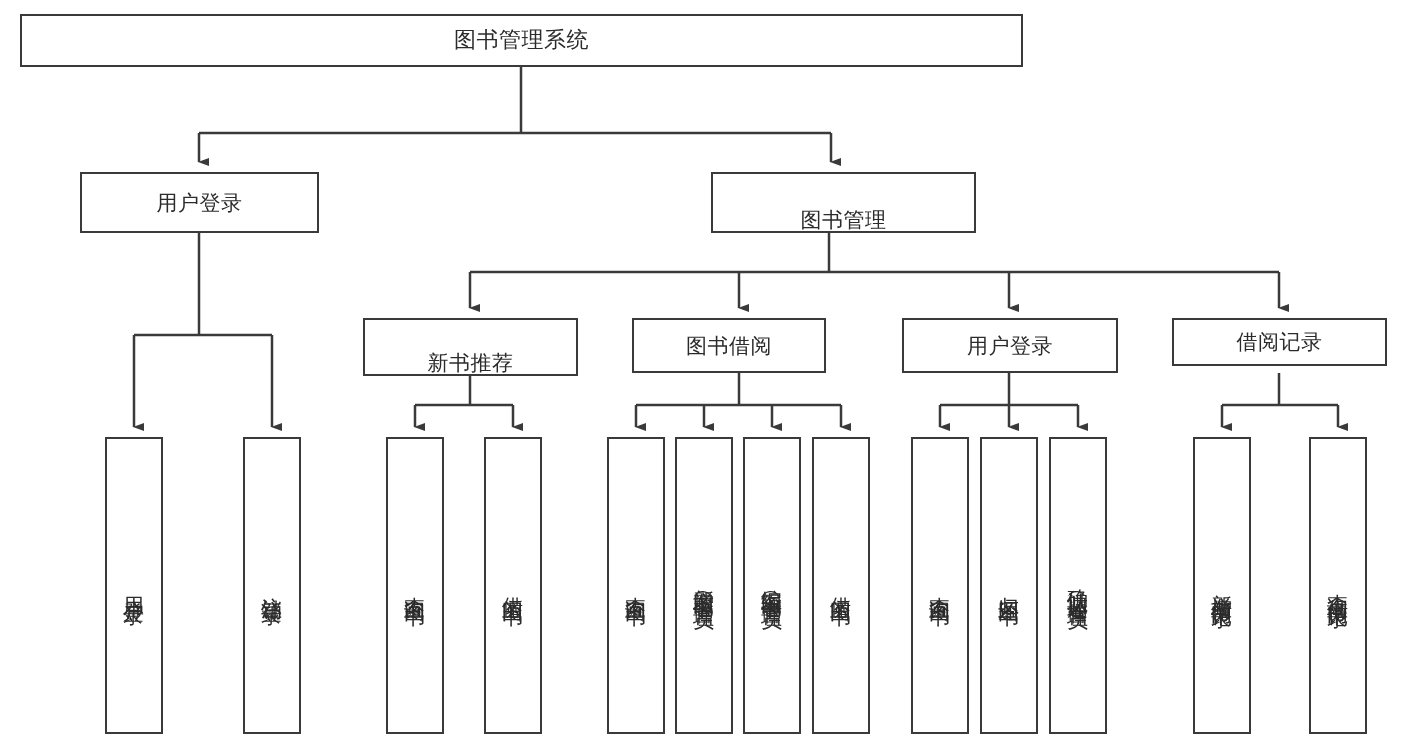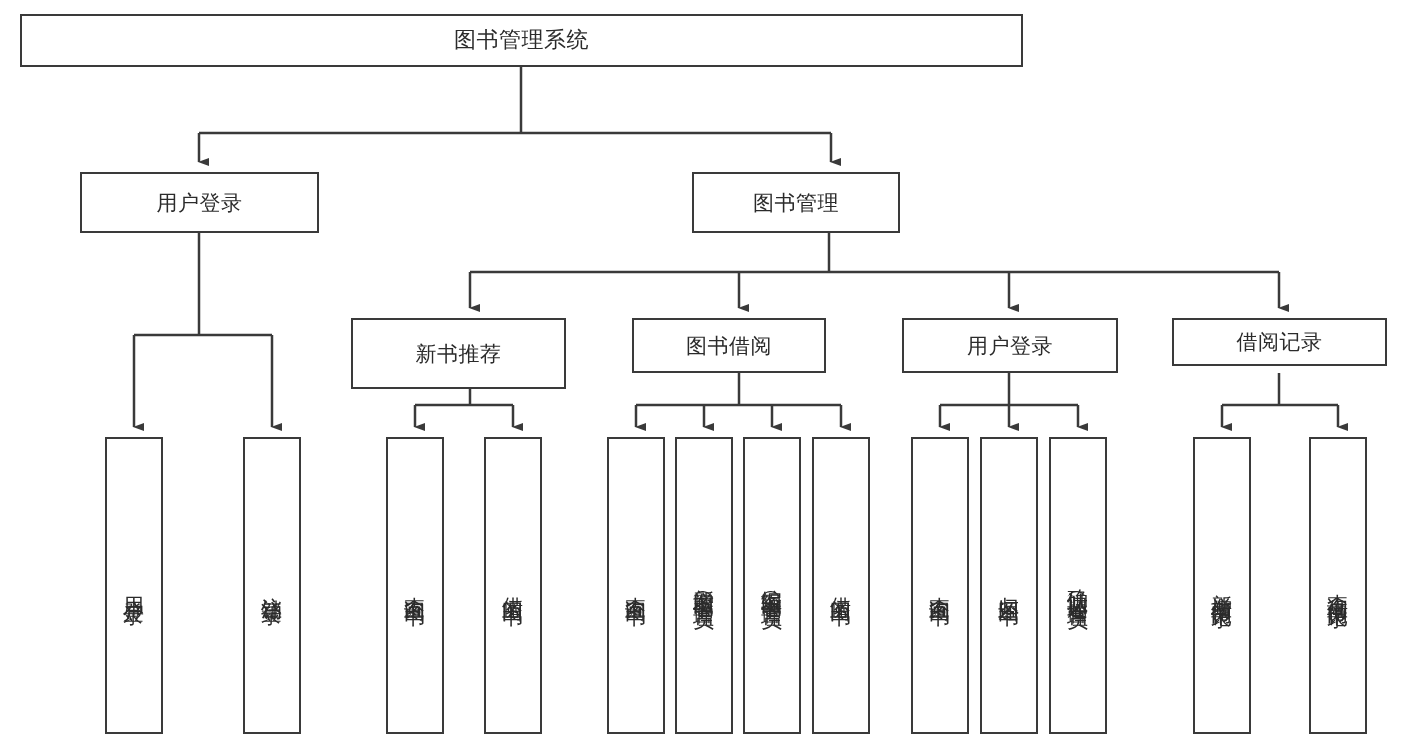--- a/index.html
+++ b/index.html
@@ -121,25 +121,25 @@
     </g>
   </svg>
 
   <div class="node-box" style="left:20px; top:14px; width:1003px; height:53px;">
     <span class="node-label-h root-label">图书管理系统</span>
   </div>
 
   <div class="node-box" style="left:80px; top:172px; width:239px; height:61px;">
     <span class="node-label-h">用户登录</span>
   </div>
-  <div class="node-box" style="left:692px; top:172px; width:208px; height:61px;">
+  <div class="node-box" style="left:711px; top:172px; width:265px; height:61px;align-items:flex-end;">
     <span class="node-label-h">图书管理</span>
   </div>
 
-  <div class="node-box" style="left:351px; top:318px; width:215px; height:71px;">
+  <div class="node-box" style="left:363px; top:318px; width:215px; height:58px;align-items:flex-end;">
     <span class="node-label-h">新书推荐</span>
   </div>
   <div class="node-box" style="left:632px; top:318px; width:194px; height:55px;">
     <span class="node-label-h">图书借阅</span>
   </div>
   <div class="node-box" style="left:902px; top:318px; width:216px; height:55px;">
     <span class="node-label-h">用户登录</span>
   </div>
   <div class="node-box" style="left:1172px; top:318px; width:215px; height:48px;">
     <span class="node-label-h">借阅记录</span>

